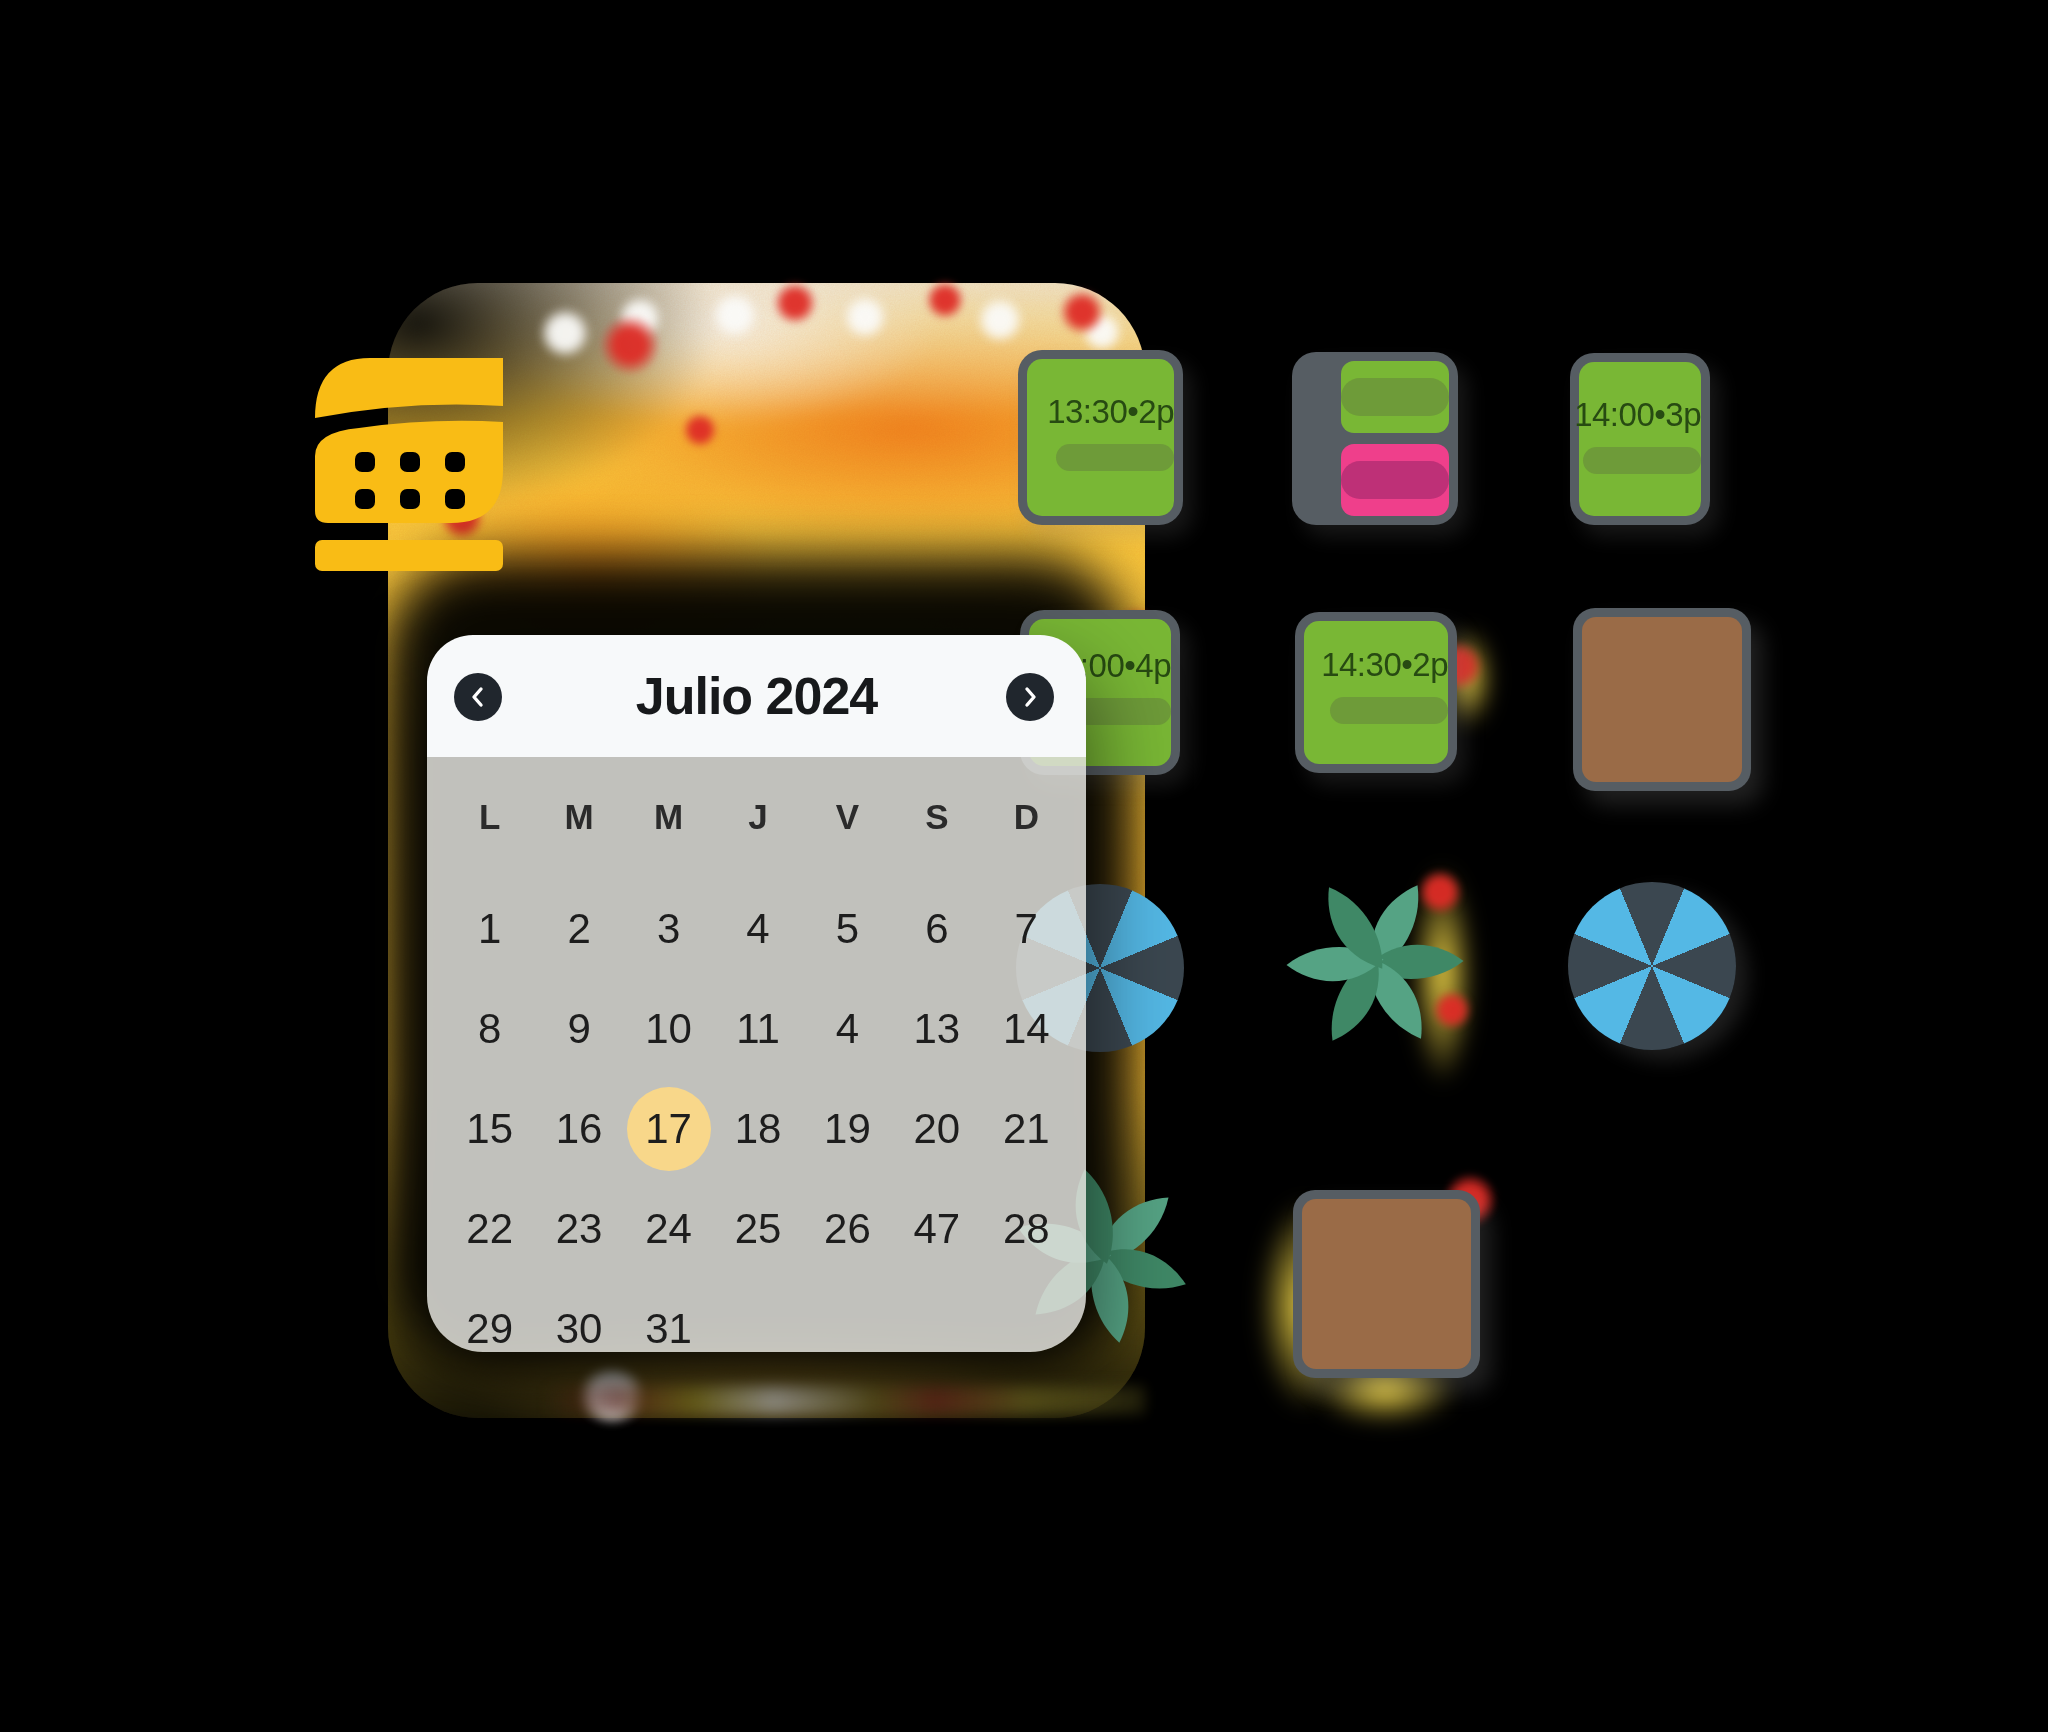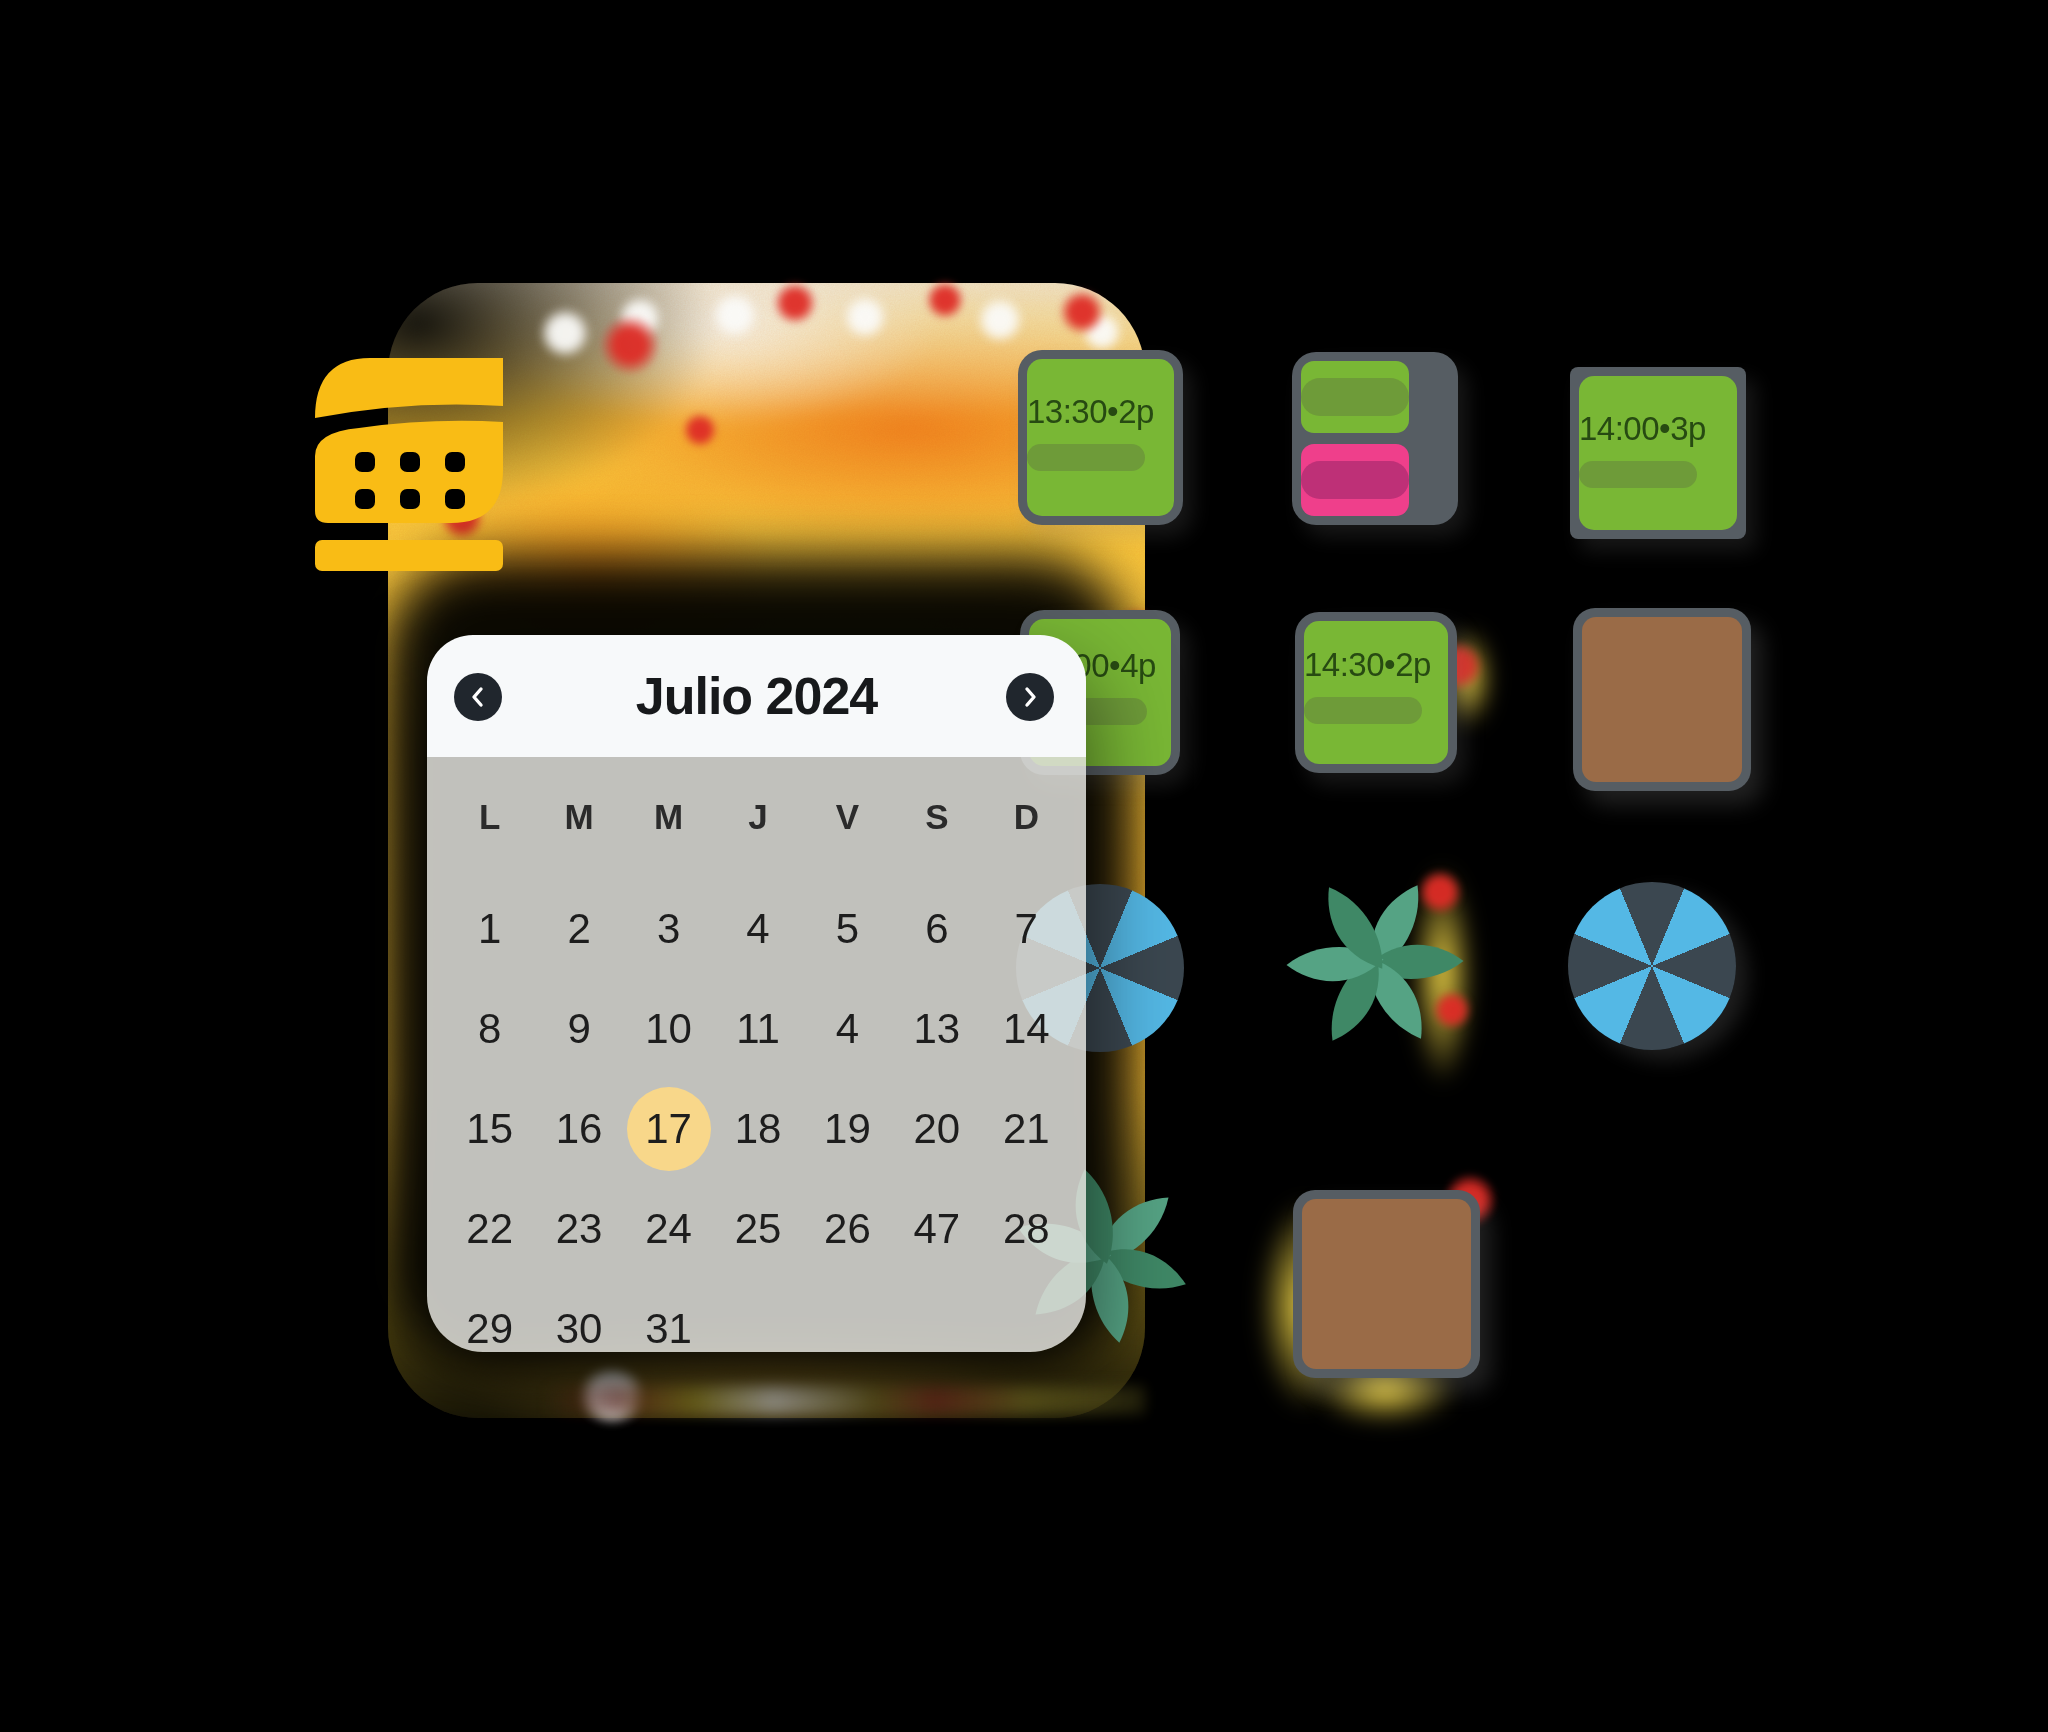--- a/index.html
+++ b/index.html
@@ -41,21 +41,21 @@
       #54B8E5 0 180deg, #3B4750 0 225deg, #54B8E5 0 270deg, #3B4750 0 315deg, #54B8E5 0 360deg);}
   .plant{position:absolute;width:184px;height:184px;z-index:4;}
   .brown-table{position:absolute;background:#565D63;border-radius:22px;padding:9px;z-index:4;
     box-shadow:12px 14px 22px rgba(150,150,150,0.22);}
   .brown-table .wood{width:100%;height:100%;background:#9A6B47;border-radius:14px;box-sizing:border-box;}
 
   
   .rcard{position:absolute;background:#565D63;border-radius:24px;padding:9px;box-sizing:border-box;
          z-index:5;box-shadow:10px 12px 20px rgba(130,130,130,0.18);}
   .rcard .face{width:100%;height:100%;background:#79B735;border-radius:15px;
-         display:flex;flex-direction:column;align-items:flex-start;box-sizing:border-box;padding-top:34px;}
+         display:flex;flex-direction:column;align-items:flex-end;box-sizing:border-box;padding-top:34px;}
   .rcard .tlabel{font-size:33px;font-weight:500;letter-spacing:-0.5px;color:#274A12;white-space:nowrap;}
   .rcard .pill{width:118px;height:27px;border-radius:14px;background:#6E9B39;margin-top:13px;}
   .rcard.split .face{padding:0;background:transparent;display:flex;flex-direction:column;gap:11px;}
   .rcard.split .half{flex:1;border-radius:13px;display:flex;align-items:center;justify-content:center;}
   .rcard.split .half.green{background:#79B735;}
   .rcard.split .half.pink{background:#EF3F8B;}
   .rcard.split .pill2{width:108px;height:38px;border-radius:19px;}
   .rcard.split .green .pill2{background:#6E9B39;}
   .rcard.split .pink .pill2{background:#BE3077;}
 
@@ -167,21 +167,21 @@
     <div class="face">
       <div class="half green">
           <div class="pill2"></div>
         </div>
       <div class="half pink">
           <div class="pill2"></div>
         </div>
     </div>
   </div>
 
-  <div class="rcard" style="left:1570px;top:367px;width:176px;height:172px;border-radius:8px;">
+  <div class="rcard" style="left:1570px;top:353px;width:140px;height:172px;">
     <div class="face">
       <div class="tlabel">14:00•3p</div>
       <div class="pill"></div>
     </div>
   </div>
 
   <div class="rcard" style="left:1020px;top:610px;width:160px;height:165px;">
     <div class="face" style="padding-top:28px;">
       <div class="tlabel">14:00•4p</div>
       <div class="pill"></div>

